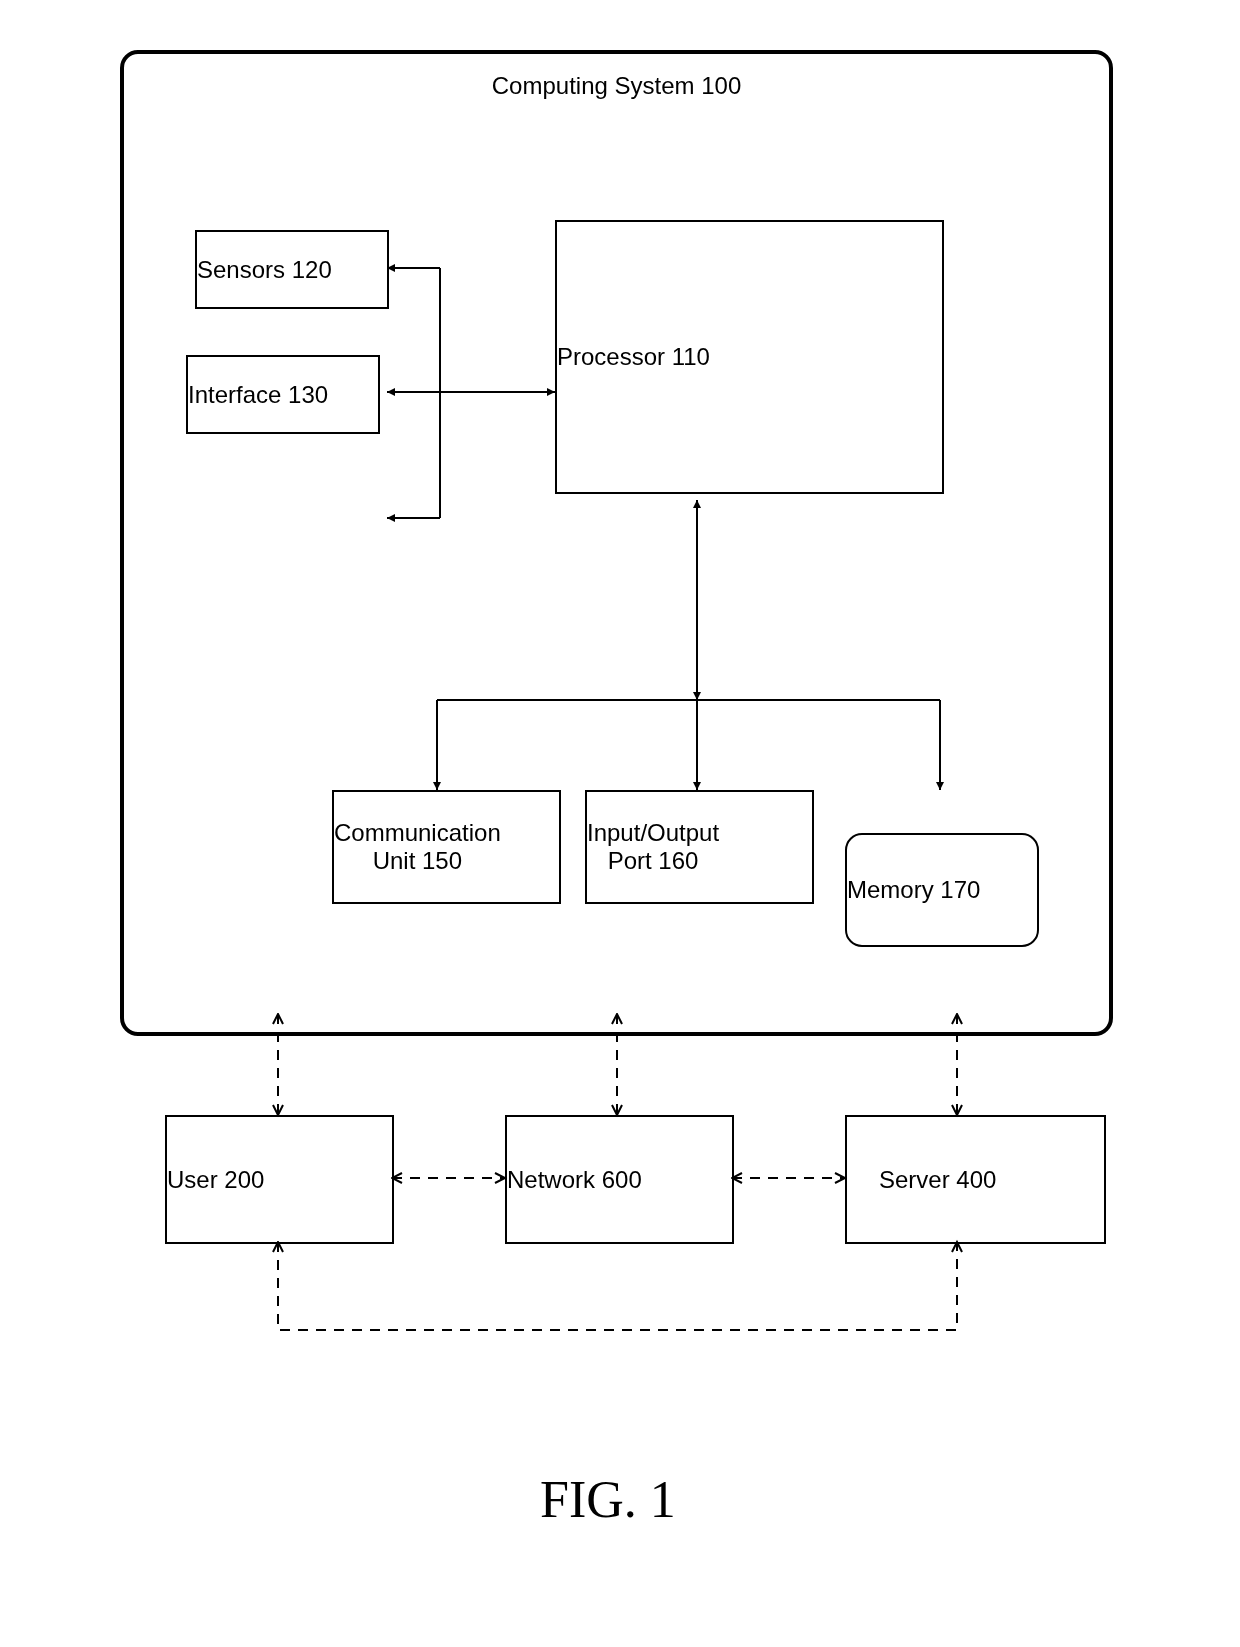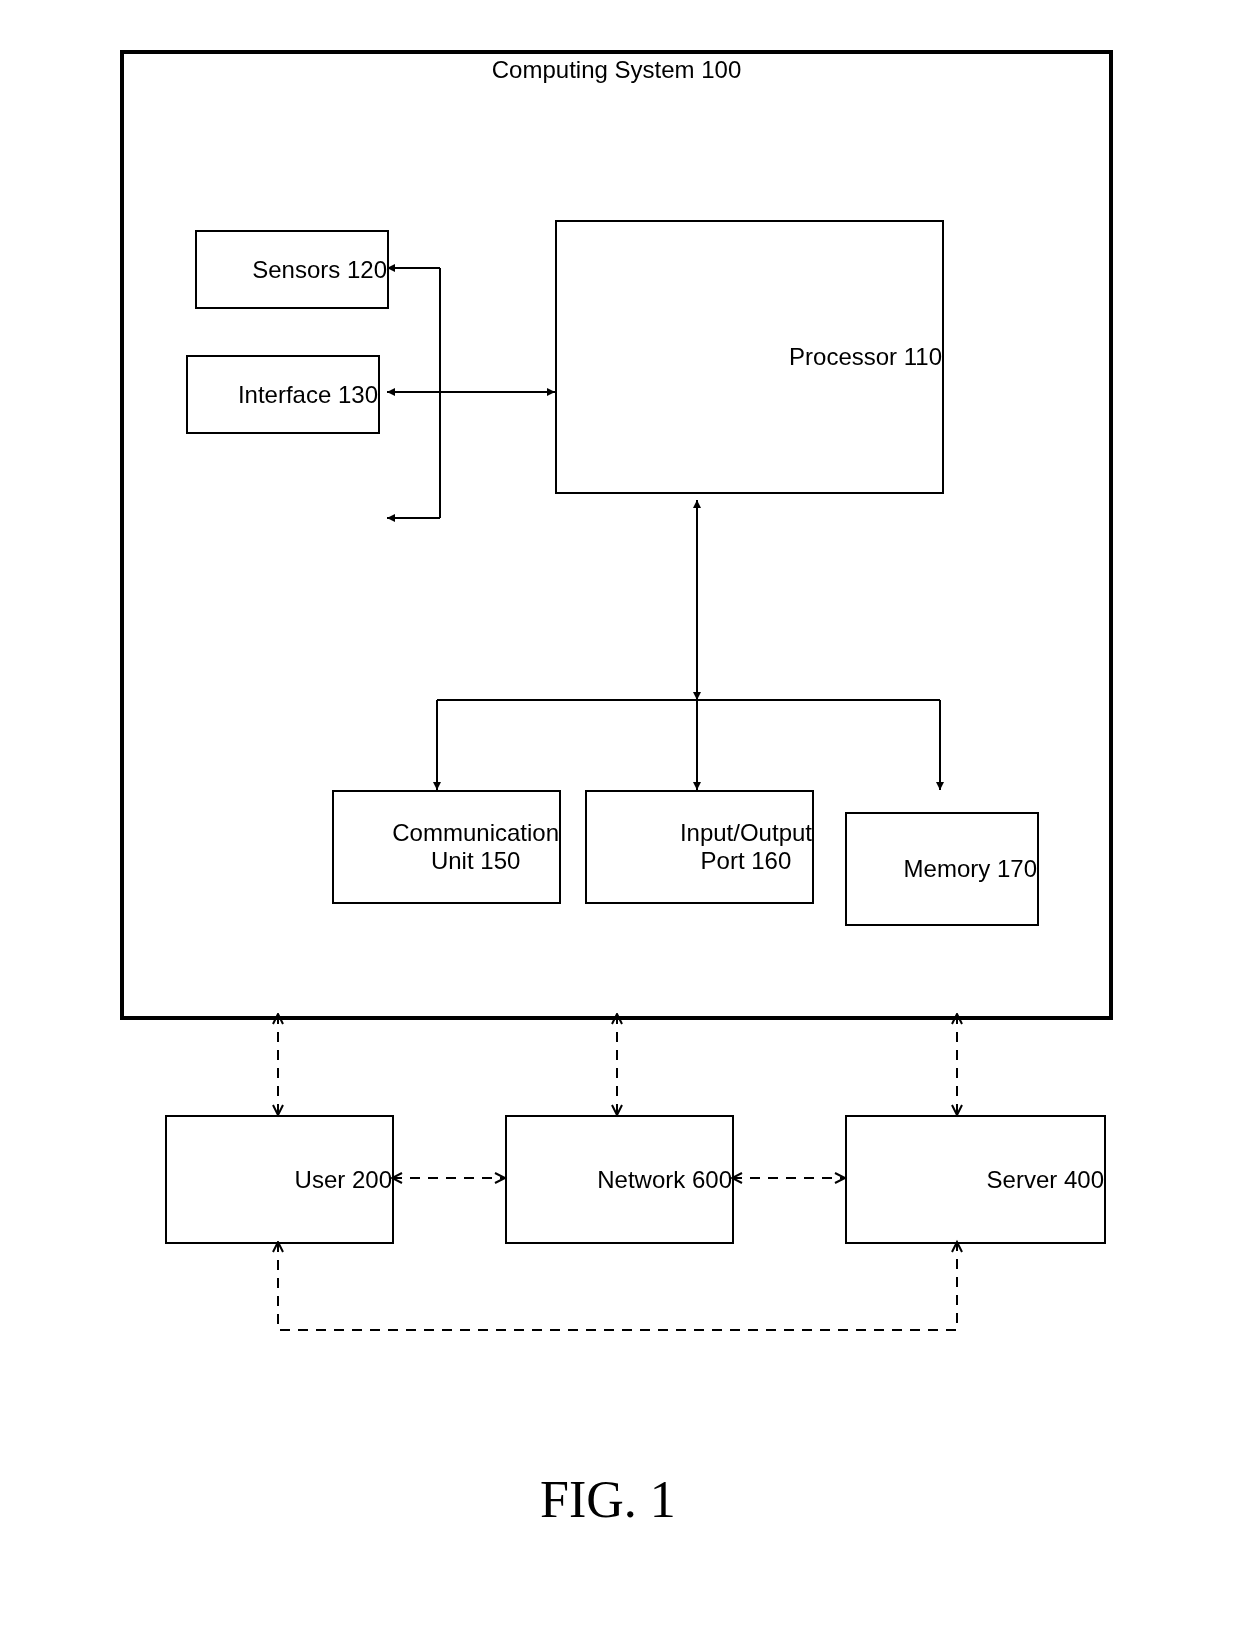--- a/index.html
+++ b/index.html
@@ -13,30 +13,31 @@
     height: 1647px;
     background: #fff;
     font-family: Arial, Helvetica, sans-serif;
     color: #000;
   }
   .box {
     position: absolute;
     border: 2px solid #000;
     display: flex;
     align-items: center;
-    justify-content: flex-end;
+    justify-content: flex-start;
     text-align: center;
     font-size: 24px;
     background: #fff;
   }
   .outer {
     border-width: 4px;
     align-items: flex-start;
     justify-content: center;
-    padding-top: 2px;
+    padding-top: 18px;
+    border-radius: 18px;
   }
   .fig-label {
     position: absolute;
     font-family: "Times New Roman", Times, serif;
     font-size: 52px;
   }
   svg.overlay {
     position: absolute;
     left: 0; top: 0;
     width: 1240px; height: 1647px;
@@ -69,21 +70,21 @@
       <div>Communication</div>
       <div>Unit 150</div>
     </div>
   </div>
   <div class="box multi-line" style="left:585px; top:790px; width:225px; height:110px;">
     <div>
       <div>Input/Output</div>
       <div>Port 160</div>
     </div>
   </div>
-  <div class="box" style="left:845px; top:812px; width:190px; height:110px;">
+  <div class="box" style="left:845px; top:833px; width:190px; height:110px;border-radius:17px;">
     <span>Memory 170</span>
   </div>
 
   <div class="box" style="left:165px; top:1115px; width:225px; height:125px;">
     <span>User 200</span>
   </div>
   <div class="box" style="left:505px; top:1115px; width:225px; height:125px;">
     <span>Network 600</span>
   </div>
   <div class="box" style="left:845px; top:1115px; width:225px; height:125px;padding-left:32px;">

